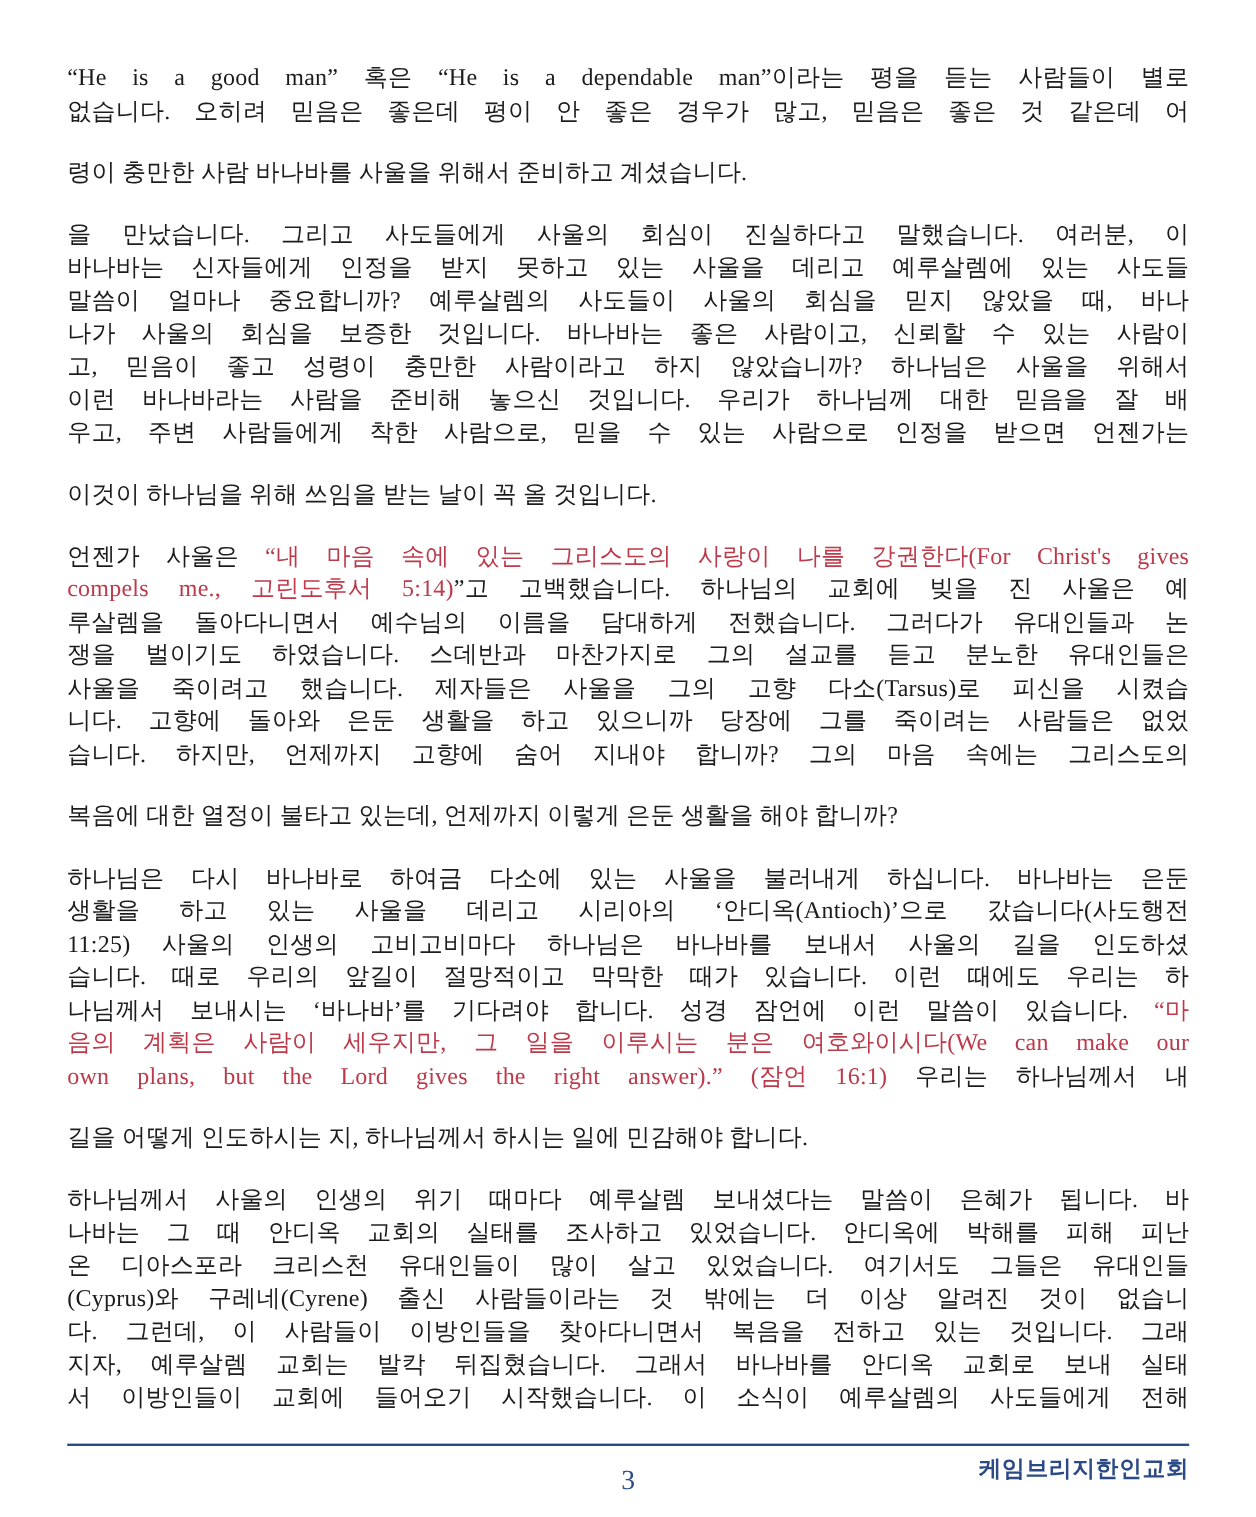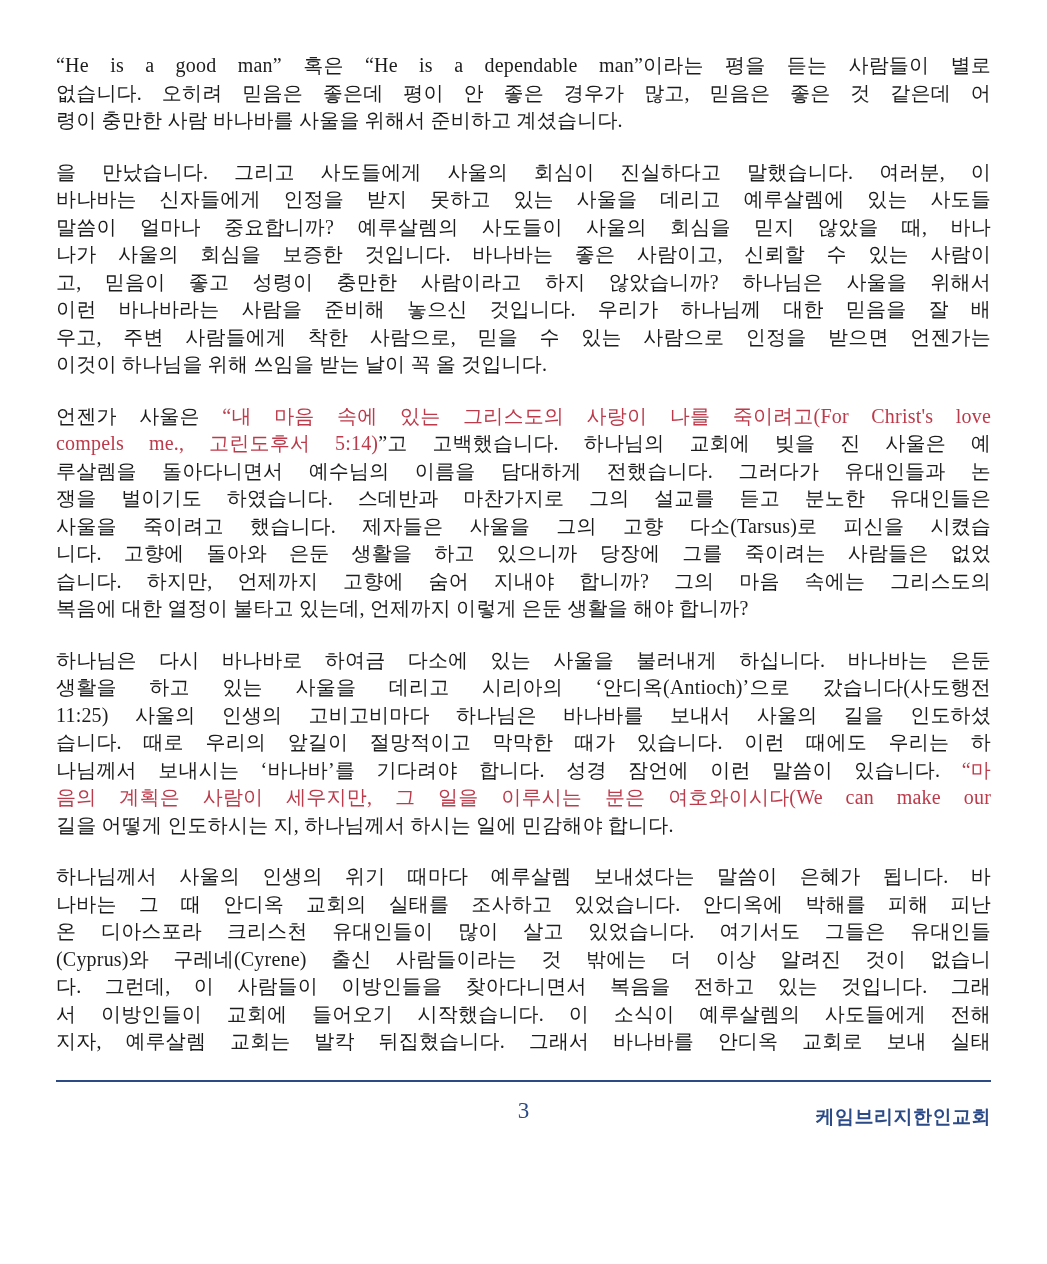--- a/index.html
+++ b/index.html
@@ -26,38 +26,39 @@
     margin:0 0 24px 0;
   }
   .line{
     line-height:27.5px;
     text-align:justify;
     text-align-last:justify;
     letter-spacing:0.2px;
   }
   .line.last{
     text-align-last:left;
+    margin-top:24px;
   }
   .run{color:var(--text-color);}
   .run.red{color:var(--scripture-red);}
   .footer{
     margin-top:12px;
   }
   .footer-rule{
     border-top:2px solid var(--footer-navy);
     width:935px;
     height:0;
   }
   .footer-row{
     position:relative;
     height:60px;
   }
   .church-name{
     position:absolute;
-    top:22px;right:0;
+    top:6px;right:0;
     color:var(--footer-navy);
     font-size:19px;
     font-weight:700;
     letter-spacing:0.5px;
   }
   .page-number{
     position:absolute;
     top:16px;left:0;right:0;
     text-align:center;
     color:var(--footer-navy);
@@ -78,46 +79,47 @@
         <div class="line"><span class="run">을 만났습니다. 그리고 사도들에게 사울의 회심이 진실하다고 말했습니다. 여러분, 이</span></div>
         <div class="line"><span class="run">바나바는 신자들에게 인정을 받지 못하고 있는 사울을 데리고 예루살렘에 있는 사도들</span></div>
         <div class="line"><span class="run">말씀이 얼마나 중요합니까? 예루살렘의 사도들이 사울의 회심을 믿지 않았을 때, 바나</span></div>
         <div class="line"><span class="run">나가 사울의 회심을 보증한 것입니다. 바나바는 좋은 사람이고, 신뢰할 수 있는 사람이</span></div>
         <div class="line"><span class="run">고, 믿음이 좋고 성령이 충만한 사람이라고 하지 않았습니까? 하나님은 사울을 위해서</span></div>
         <div class="line"><span class="run">이런 바나바라는 사람을 준비해 놓으신 것입니다. 우리가 하나님께 대한 믿음을 잘 배</span></div>
         <div class="line"><span class="run">우고, 주변 사람들에게 착한 사람으로, 믿을 수 있는 사람으로 인정을 받으면 언젠가는</span></div>
         <div class="line last"><span class="run">이것이 하나님을 위해 쓰임을 받는 날이 꼭 올 것입니다.</span></div>
       </div>
       <div class="para">
-        <div class="line"><span class="run">언젠가 사울은 </span><span class="run red">“내 마음 속에 있는 그리스도의 사랑이 나를 죽이려고(For Christ's love</span></div>
+        <div class="line"><span class="run">언젠가 사울은 </span><span class="run red">“내 마음 속에 있는 그리스도의 사랑이 나를 강권한다(For Christ's gives</span></div>
         <div class="line"><span class="run red">compels me., 고린도후서 5:14)</span><span class="run">”고 고백했습니다. 하나님의 교회에 빚을 진 사울은 예</span></div>
         <div class="line"><span class="run">루살렘을 돌아다니면서 예수님의 이름을 담대하게 전했습니다. 그러다가 유대인들과 논</span></div>
         <div class="line"><span class="run">쟁을 벌이기도 하였습니다. 스데반과 마찬가지로 그의 설교를 듣고 분노한 유대인들은</span></div>
         <div class="line"><span class="run">사울을 죽이려고 했습니다. 제자들은 사울을 그의 고향 다소(Tarsus)로 피신을 시켰습</span></div>
         <div class="line"><span class="run">니다. 고향에 돌아와 은둔 생활을 하고 있으니까 당장에 그를 죽이려는 사람들은 없었</span></div>
         <div class="line"><span class="run">습니다. 하지만, 언제까지 고향에 숨어 지내야 합니까? 그의 마음 속에는 그리스도의</span></div>
         <div class="line last"><span class="run">복음에 대한 열정이 불타고 있는데, 언제까지 이렇게 은둔 생활을 해야 합니까?</span></div>
       </div>
       <div class="para">
         <div class="line"><span class="run">하나님은 다시 바나바로 하여금 다소에 있는 사울을 불러내게 하십니다. 바나바는 은둔</span></div>
         <div class="line"><span class="run">생활을 하고 있는 사울을 데리고 시리아의 ‘안디옥(Antioch)’으로 갔습니다(사도행전</span></div>
         <div class="line"><span class="run">11:25) 사울의 인생의 고비고비마다 하나님은 바나바를 보내서 사울의 길을 인도하셨</span></div>
         <div class="line"><span class="run">습니다. 때로 우리의 앞길이 절망적이고 막막한 때가 있습니다. 이런 때에도 우리는 하</span></div>
         <div class="line"><span class="run">나님께서 보내시는 ‘바나바’를 기다려야 합니다. 성경 잠언에 이런 말씀이 있습니다. </span><span class="run red">“마</span></div>
         <div class="line"><span class="run red">음의 계획은 사람이 세우지만, 그 일을 이루시는 분은 여호와이시다(We can make our</span></div>
+        <div class="line"><span class="run red">own plans, but the Lord gives the right answer).” (잠언 16:1)</span><span class="run"> 우리는 하나님께서 내</span></div>
         <div class="line last"><span class="run">길을 어떻게 인도하시는 지, 하나님께서 하시는 일에 민감해야 합니다.</span></div>
       </div>
       <div class="para">
         <div class="line"><span class="run">하나님께서 사울의 인생의 위기 때마다 예루살렘 보내셨다는 말씀이 은혜가 됩니다. 바</span></div>
         <div class="line"><span class="run">나바는 그 때 안디옥 교회의 실태를 조사하고 있었습니다. 안디옥에 박해를 피해 피난</span></div>
         <div class="line"><span class="run">온 디아스포라 크리스천 유대인들이 많이 살고 있었습니다. 여기서도 그들은 유대인들</span></div>
         <div class="line"><span class="run">(Cyprus)와 구레네(Cyrene) 출신 사람들이라는 것 밖에는 더 이상 알려진 것이 없습니</span></div>
         <div class="line"><span class="run">다. 그런데, 이 사람들이 이방인들을 찾아다니면서 복음을 전하고 있는 것입니다. 그래</span></div>
+        <div class="line"><span class="run">지자, 예루살렘 교회는 발칵 뒤집혔습니다. 그래서 바나바를 안디옥 교회로 보내 실태</span></div>
         <div class="line"><span class="run">서 이방인들이 교회에 들어오기 시작했습니다. 이 소식이 예루살렘의 사도들에게 전해</span></div>
-        <div class="line"><span class="run">지자, 예루살렘 교회는 발칵 뒤집혔습니다. 그래서 바나바를 안디옥 교회로 보내 실태</span></div>
       </div>
     </div>
 
   <div class="footer">
     <div class="footer-rule"></div>
     <div class="footer-row">
       <div class="church-name">케임브리지한인교회</div>
       <div class="page-number">3</div>
     </div>
   </div>

